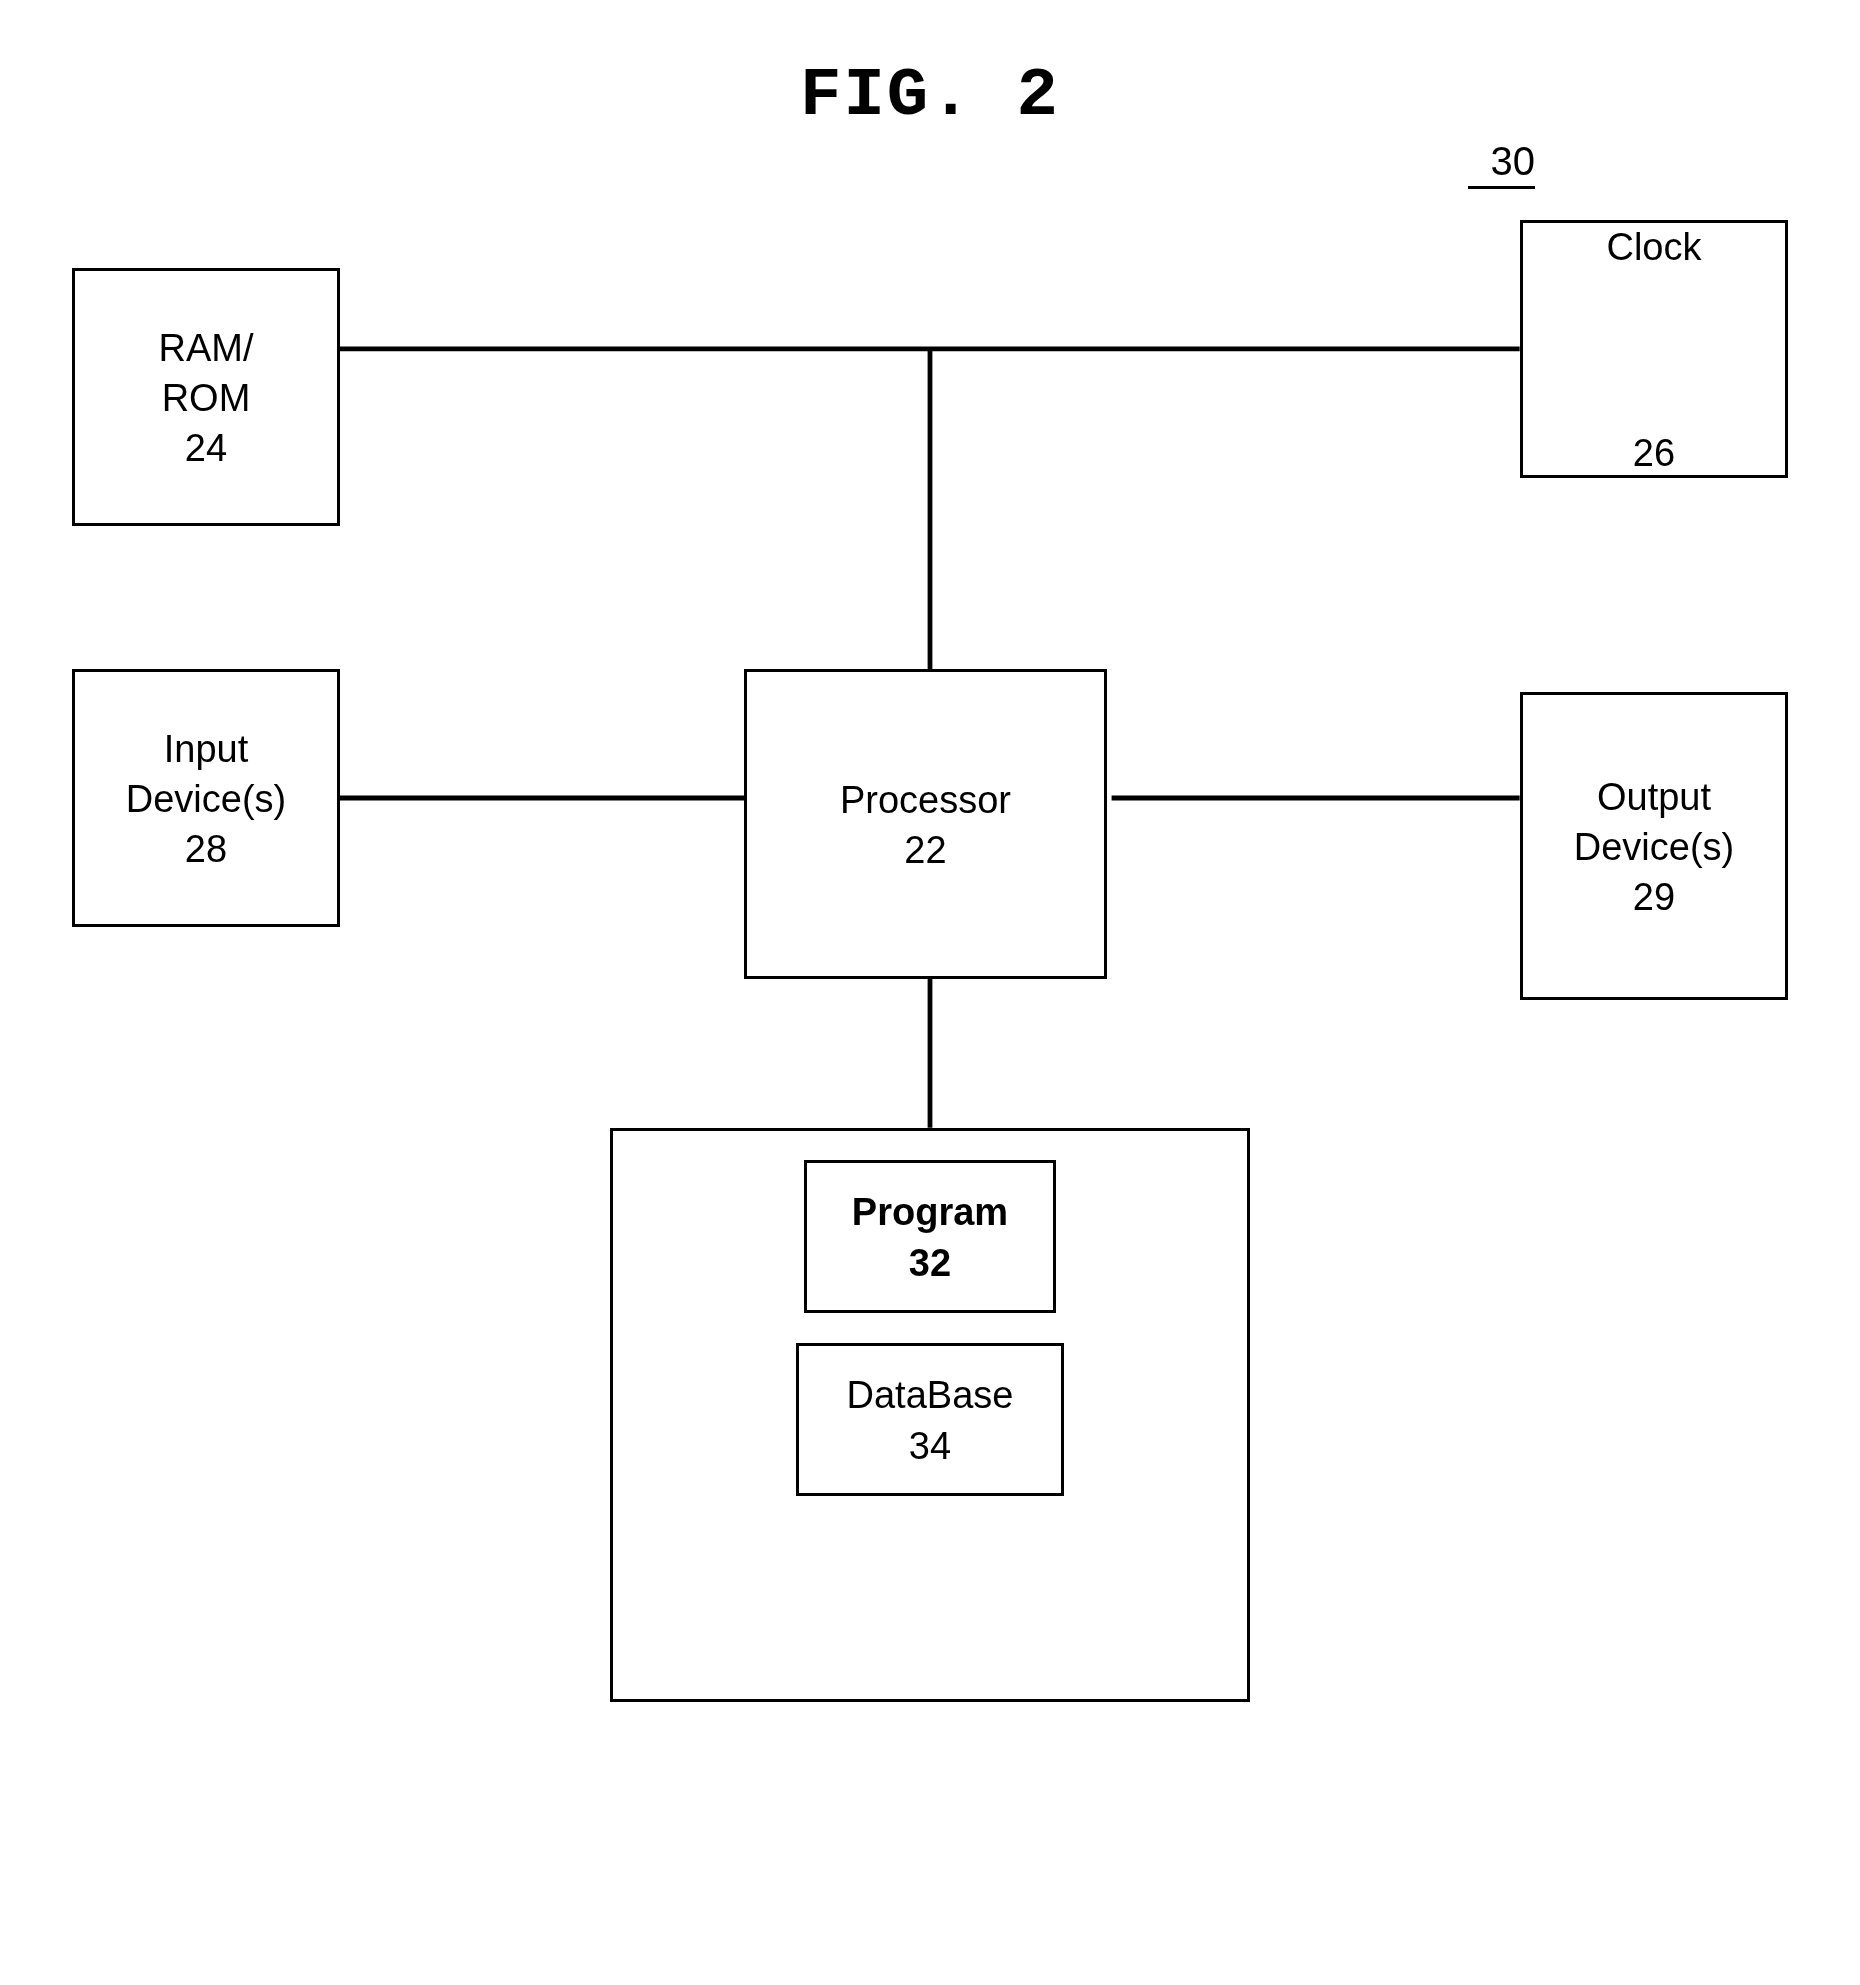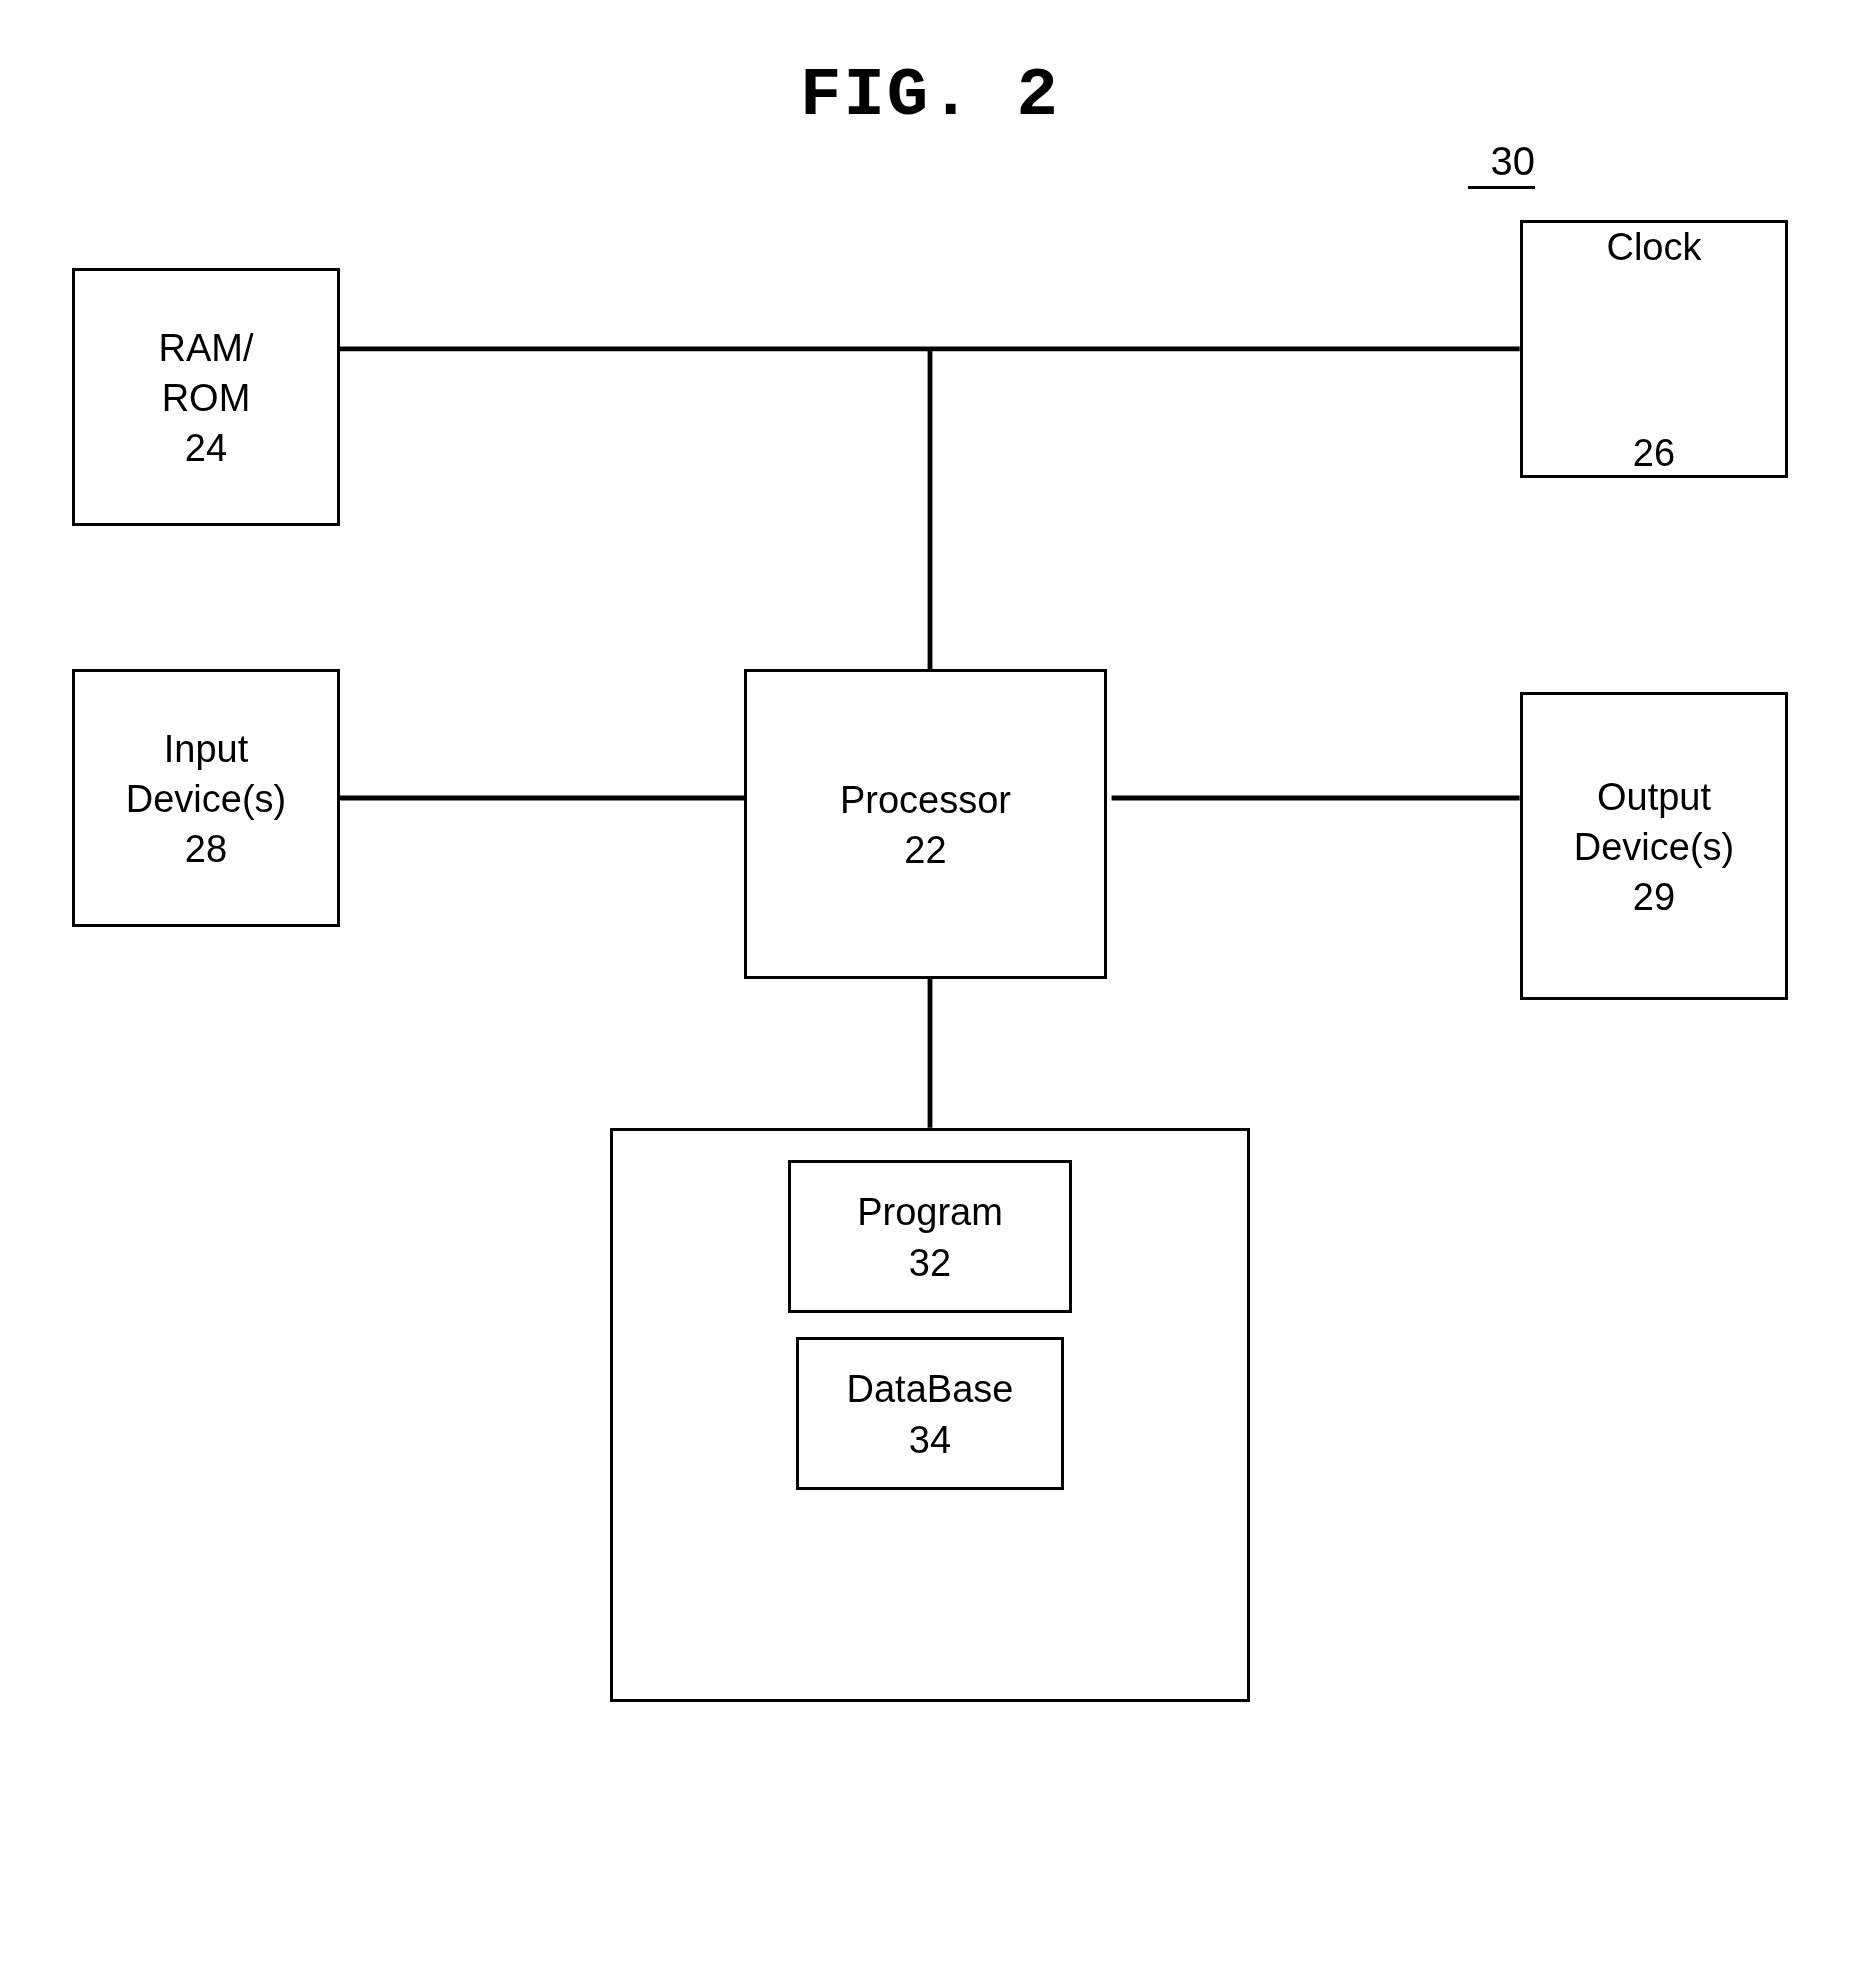--- a/index.html
+++ b/index.html
@@ -134,21 +134,21 @@
     <span class="box-number">22</span>
   </div>
 
   <div class="box" style="left:1520px; top:692px; width:268px; height:308px;">
     <span class="box-label">Output<br>Device(s)</span>
     <span class="box-number">29</span>
   </div>
 
   <div class="box" style="left:610px; top:1128px; width:640px; height:574px; justify-content: flex-start; padding-top: 29px;">
 
-    <div class="box" style="position:relative; left:0; top:0; width:284px; height:153px; margin-bottom: 24px;">
+    <div class="box" style="position:relative; left:0; top:0; width:252px; height:153px; margin-bottom: 30px; font-weight: bold;">
       <span class="box-label">Program</span>
       <span class="box-number">32</span>
     </div>
 
     <div class="box" style="position:relative; left:0; top:0; width:268px; height:153px;">
       <span class="box-label">DataBase</span>
       <span class="box-number">34</span>
     </div>
   </div>
 

